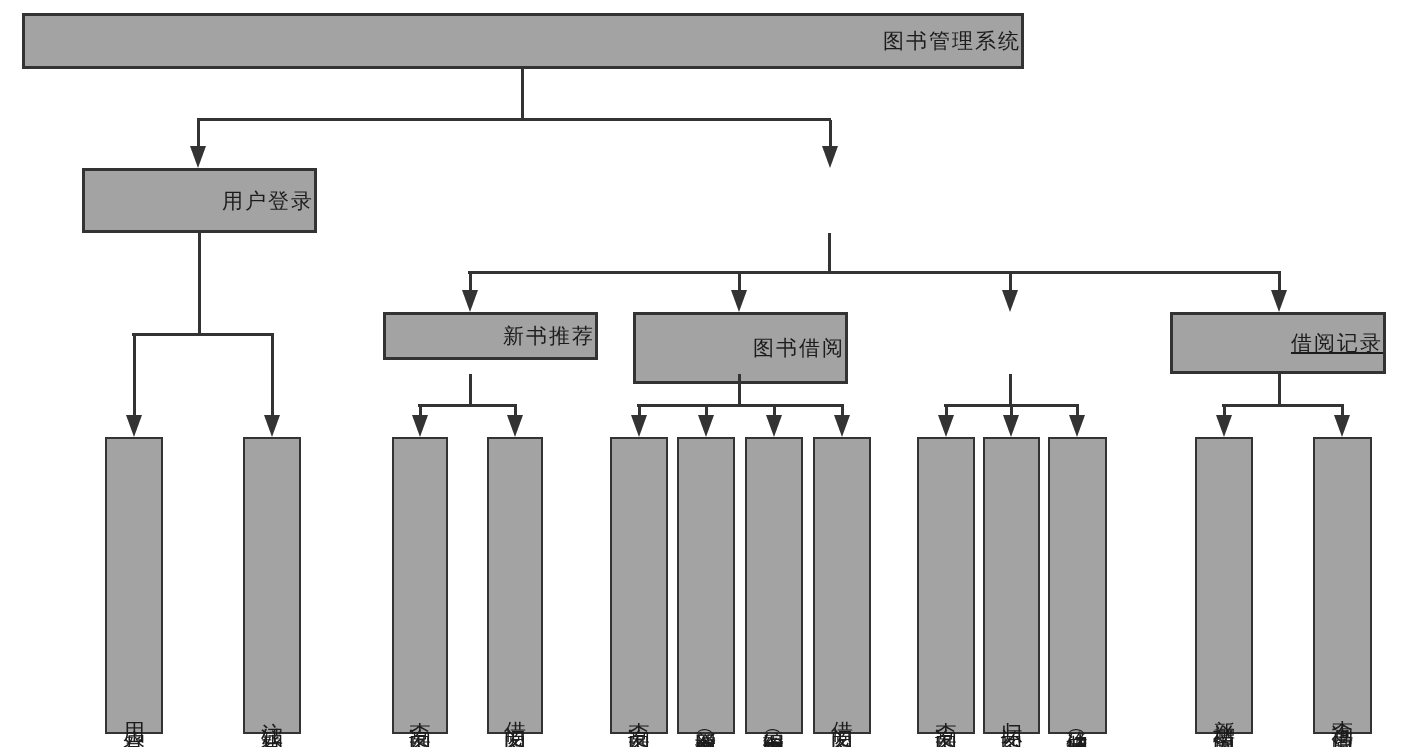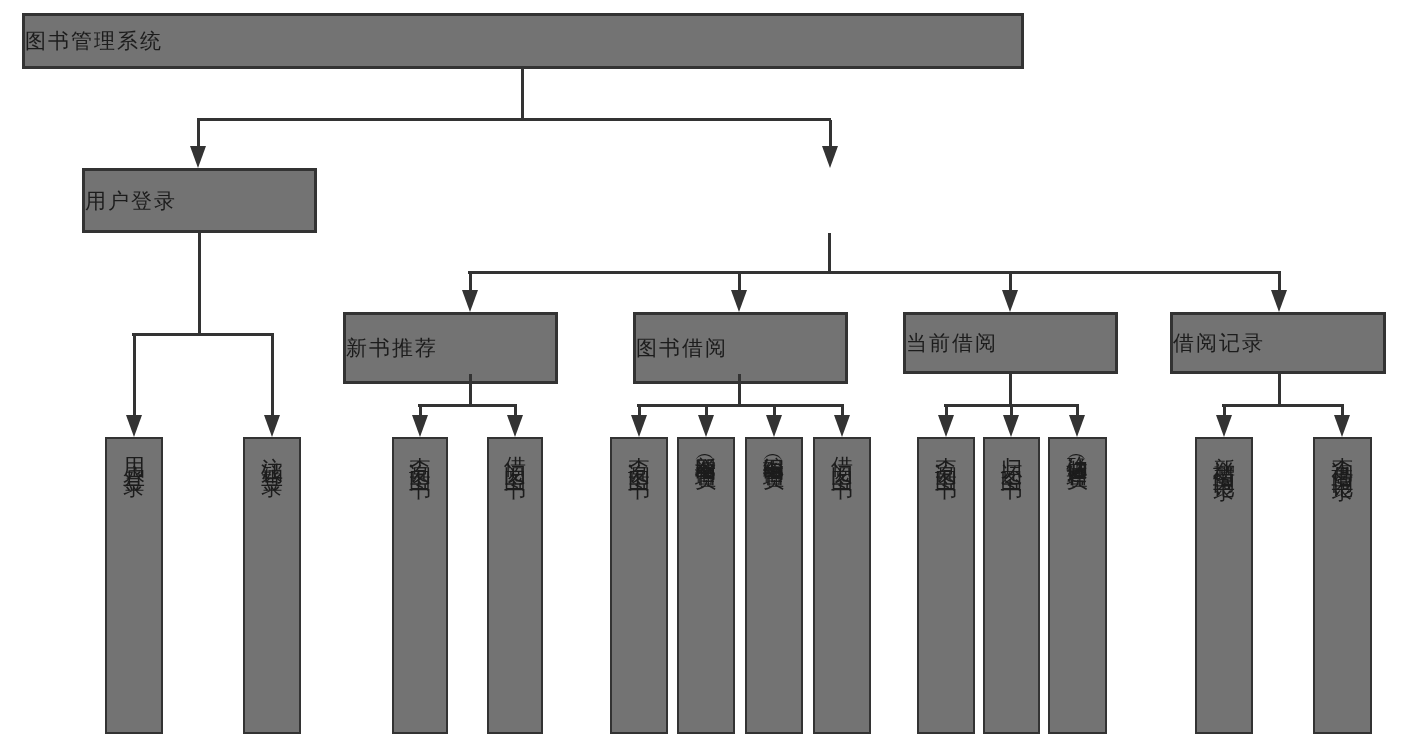--- a/index.html
+++ b/index.html
@@ -7,24 +7,24 @@
     position:relative;
     width:1405px;height:747px;
     background:#ffffff;
     font-family:"Liberation Sans","DejaVu Sans",sans-serif;
     overflow:hidden;
   }
   .box{
     position:absolute;
     box-sizing:border-box;
     border:3px solid #333333;
-    background:#737373;
+    background:#a3a3a3;
     display:flex;
     align-items:center;
-    justify-content:flex-start;
+    justify-content:flex-end;
     color:#1c1c1c;
   }
   .box.h{
     font-size:21px;
     letter-spacing:2px;
     white-space:nowrap;
   }
   .box.v{
     border-width:2.5px;
     writing-mode:vertical-rl;
@@ -79,30 +79,27 @@
   <div class="arrow-down" style="left:126px;top:335px;height:102px;"></div>
   <div class="arrow-down" style="left:264px;top:335px;height:102px;"></div>
 
   <div class="vline" style="left:828px;top:233px;height:40px;"></div>
   <div class="hline" style="left:468px;top:271px;width:813px;"></div>
   <div class="arrow-down" style="left:462px;top:273px;height:39px;"></div>
   <div class="arrow-down" style="left:731px;top:273px;height:39px;"></div>
   <div class="arrow-down" style="left:1002px;top:273px;height:39px;"></div>
   <div class="arrow-down" style="left:1271px;top:273px;height:39px;"></div>
 
-  <div class="box h" style="left:343px;top:312px;width:215px;height:72px;">
+  <div class="box h" style="left:383px;top:312px;width:215px;height:48px;">
     <span>新书推荐</span>
   </div>
   <div class="box h" style="left:633px;top:312px;width:215px;height:72px;">
     <span>图书借阅</span>
   </div>
-  <div class="box h" style="left:903px;top:312px;width:215px;height:62px;">
-    <span>当前借阅</span>
-  </div>
-  <div class="box h" style="left:1170px;top:312px;width:216px;height:62px;">
+  <div class="box h" style="left:1170px;top:312px;width:216px;height:62px;text-decoration:underline;">
     <span>借阅记录</span>
   </div>
 
   <div class="vline" style="left:469px;top:374px;height:32px;"></div>
   <div class="hline" style="left:418px;top:404px;width:99px;"></div>
   <div class="arrow-down" style="left:412px;top:406px;height:31px;"></div>
   <div class="arrow-down" style="left:507px;top:406px;height:31px;"></div>
 
   <div class="vline" style="left:738px;top:374px;height:32px;"></div>
   <div class="hline" style="left:637px;top:404px;width:207px;"></div>

